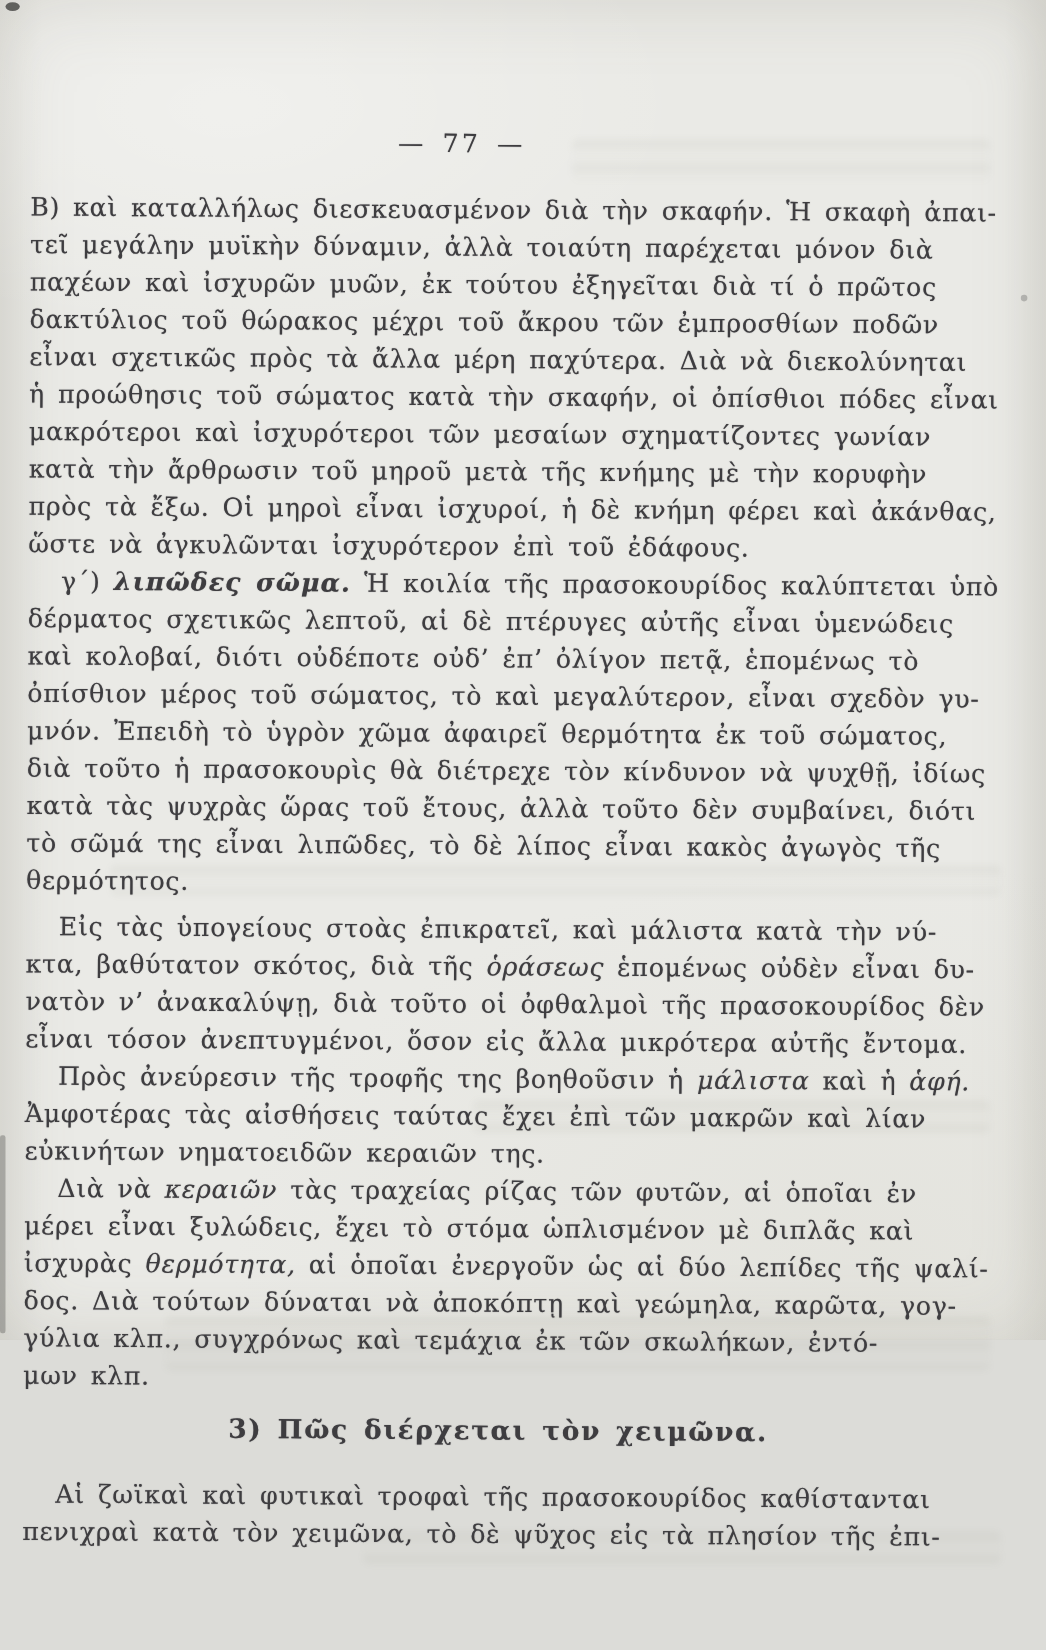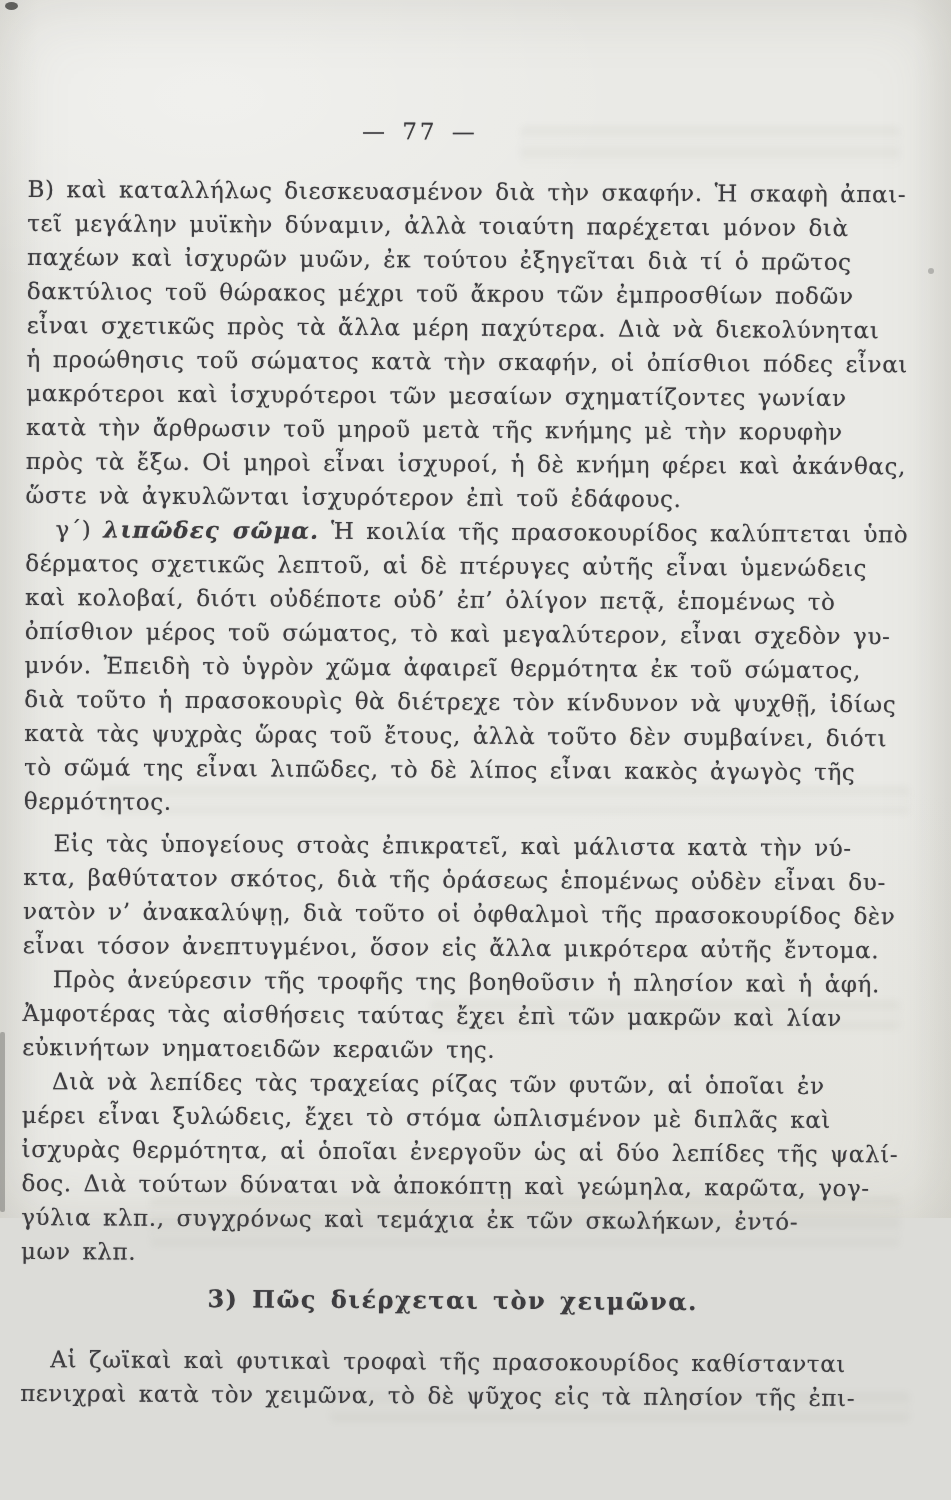--- a/index.html
+++ b/index.html
@@ -29,21 +29,21 @@
     transform:translateX(-50px);
   }
   p.para{margin:0;white-space:pre;text-indent:30px;}
   p.no-indent{text-indent:0;}
   p.gap-top{margin-top:8px;}
   p.final{margin-top:28px;}
   .section-heading{
     margin:14px 0 0 0;text-align:center;font-weight:bold;font-size:24px;
     line-height:32px;letter-spacing:1.5px;white-space:pre;transform:translateX(-10px);
   }
-  .italic{}
+  .italic{font-style:italic;}
   .bold-italic{font-style:italic;font-weight:700;letter-spacing:1px;}
   .smudge{
     position:absolute;filter:blur(3px);opacity:.5;pointer-events:none;border-radius:6px;
     background:repeating-linear-gradient(180deg, rgba(125,128,112,.13) 0 9px, rgba(125,128,112,.03) 9px 22px);
   }
   .s1{left:520px;top:126px;width:380px;height:40px;}
   .s2{left:100px;top:786px;width:810px;height:28px;}
   .s3{left:430px;top:1000px;width:470px;height:30px;}
   .s4{left:150px;top:1196px;width:750px;height:50px;}
   .s5{left:330px;top:1392px;width:580px;height:30px;}
@@ -88,25 +88,25 @@
 διὰ τοῦτο ἡ πρασοκουρὶς θὰ διέτρεχε τὸν κίνδυνον νὰ ψυχθῇ, ἰδίως
 κατὰ τὰς ψυχρὰς ὥρας τοῦ ἔτους, ἀλλὰ τοῦτο δὲν συμβαίνει, διότι
 τὸ σῶμά της εἶναι λιπῶδες, τὸ δὲ λίπος εἶναι κακὸς ἀγωγὸς τῆς
 θερμότητος.</span></p>
 
     <p class="para gap-top"><span>Εἰς τὰς ὑπογείους στοὰς ἐπικρατεῖ, καὶ μάλιστα κατὰ τὴν νύ-
 κτα, βαθύτατον σκότος, διὰ τῆς </span><span class="italic">ὁράσεως</span><span> ἑπομένως οὐδὲν εἶναι δυ-
 νατὸν ν’ ἀνακαλύψῃ, διὰ τοῦτο οἱ ὀφθαλμοὶ τῆς πρασοκουρίδος δὲν
 εἶναι τόσον ἀνεπτυγμένοι, ὅσον εἰς ἄλλα μικρότερα αὐτῆς ἔντομα.</span></p>
 
-    <p class="para"><span>Πρὸς ἀνεύρεσιν τῆς τροφῆς της βοηθοῦσιν ἡ </span><span class="italic">πλησίον</span><span> καὶ ἡ </span><span class="italic">ἁφή.</span><span>
+    <p class="para"><span>Πρὸς ἀνεύρεσιν τῆς τροφῆς της βοηθοῦσιν ἡ </span><span class="italic">μάλιστα</span><span> καὶ ἡ </span><span class="italic">ἁφή.</span><span>
 Ἀμφοτέρας τὰς αἰσθήσεις ταύτας ἔχει ἐπὶ τῶν μακρῶν καὶ λίαν
 εὐκινήτων νηματοειδῶν κεραιῶν της.</span></p>
 
-    <p class="para"><span>Διὰ νὰ </span><span class="italic">λεπίδες</span><span> τὰς τραχείας ρίζας τῶν φυτῶν, αἱ ὁποῖαι ἐν
+    <p class="para"><span>Διὰ νὰ </span><span class="italic">κεραιῶν</span><span> τὰς τραχείας ρίζας τῶν φυτῶν, αἱ ὁποῖαι ἐν
 μέρει εἶναι ξυλώδεις, ἔχει τὸ στόμα ὡπλισμένον μὲ διπλᾶς καὶ
 ἰσχυρὰς </span><span class="italic">θερμότητα,</span><span> αἱ ὁποῖαι ἐνεργοῦν ὡς αἱ δύο λεπίδες τῆς ψαλί-
 δος. Διὰ τούτων δύναται νὰ ἀποκόπτῃ καὶ γεώμηλα, καρῶτα, γογ-
 γύλια κλπ., συγχρόνως καὶ τεμάχια ἐκ τῶν σκωλήκων, ἐντό-
 μων κλπ.</span></p>
 
     <h3 class="section-heading">3) Πῶς διέρχεται τὸν χειμῶνα.</h3>
 
     <p class="para final"><span>Αἱ ζωϊκαὶ καὶ φυτικαὶ τροφαὶ τῆς πρασοκουρίδος καθίστανται
 πενιχραὶ κατὰ τὸν χειμῶνα, τὸ δὲ ψῦχος εἰς τὰ πλησίον τῆς ἐπι-</span></p>

